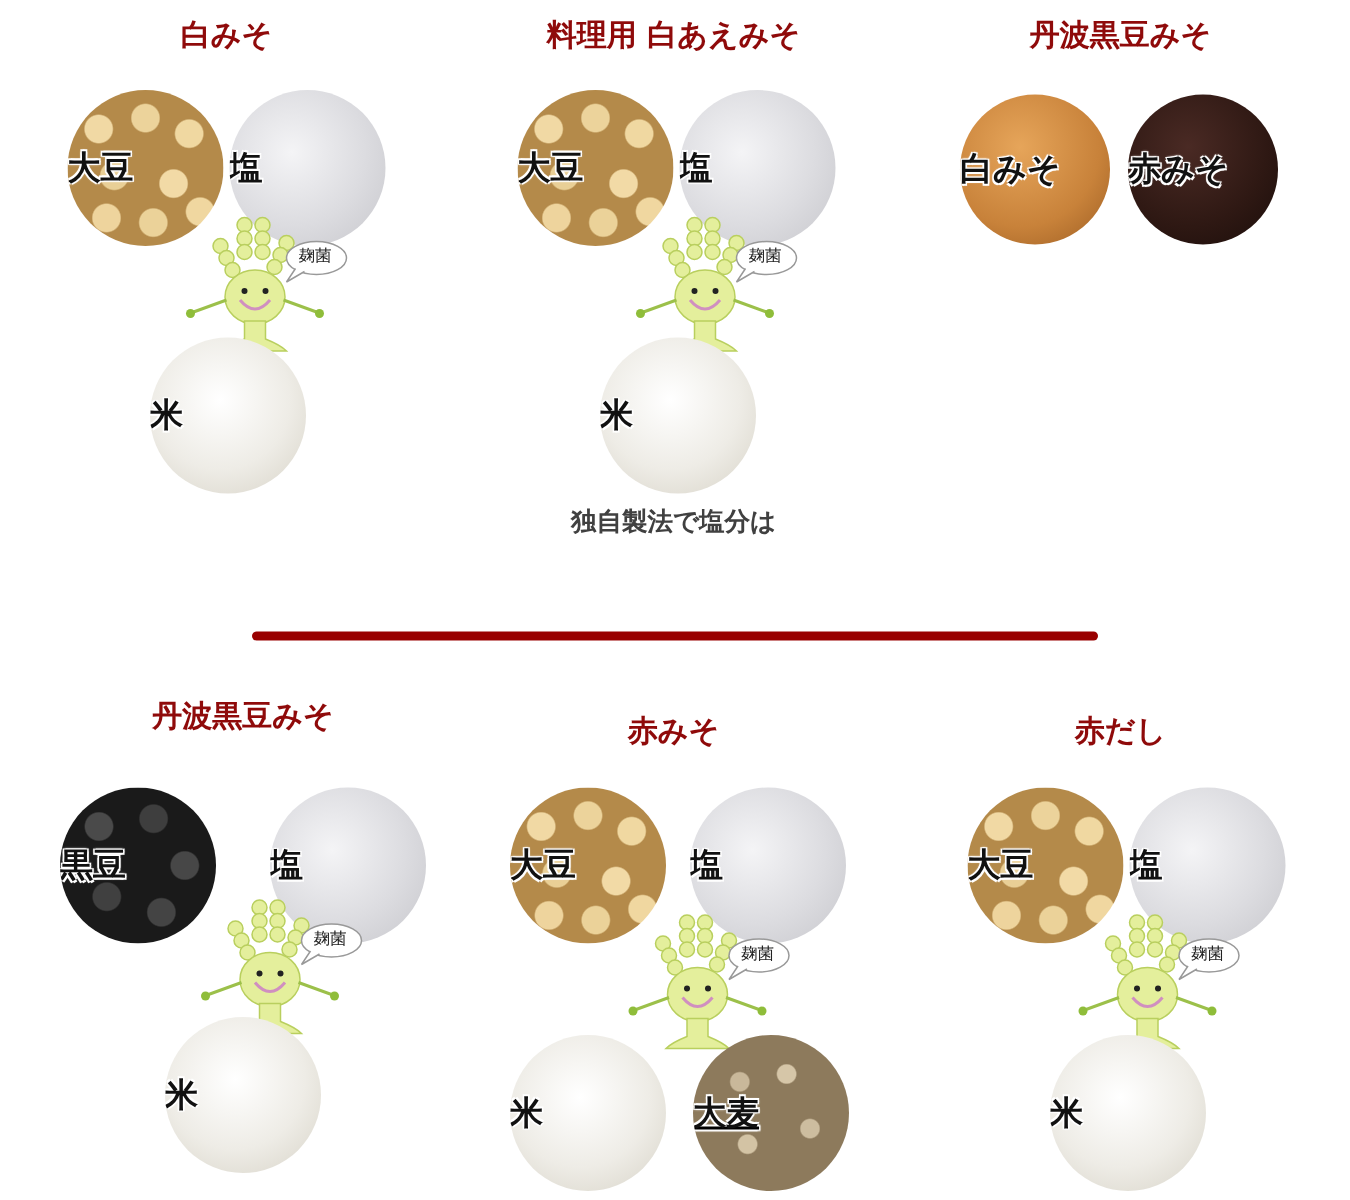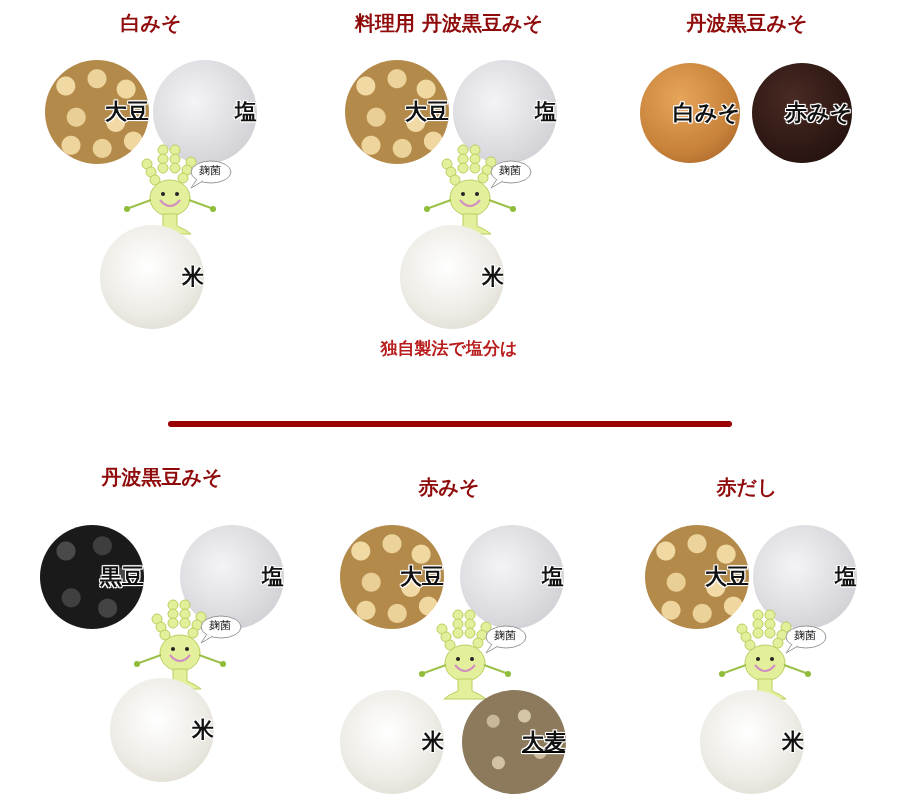--- a/index.html
+++ b/index.html
@@ -1,23 +1,23 @@
 <!DOCTYPE html>
 <html><head>
 <meta charset="utf-8">
 <style>
   html, body { margin:0; padding:0; background:#ffffff; }
   body { width:900px; height:800px; position:relative; overflow:hidden;
          font-family:"DejaVu Sans", sans-serif; }
   .title { position:absolute; color:#8f0a0a; font-weight:bold; font-size:20px;
            text-align:center; white-space:nowrap; transform:translateX(-50%); }
-  .note { position:absolute; color:#b91c1c; font-weight:bold; font-size:17px;
+  .note { position:absolute; color:#404040; font-weight:bold; font-size:17px;
           text-align:center; line-height:24px; transform:translateX(-50%); white-space:nowrap; }
   .circle { position:absolute; width:104px; height:104px; border-radius:50%;
-            display:flex; align-items:center; justify-content:flex-end; overflow:hidden; }
+            display:flex; align-items:center; justify-content:flex-start; overflow:hidden; }
   .circle .lbl { font-weight:bold; font-size:22px; color:#111;
                  text-shadow: 0 0 2px #fff, 0 0 2px #fff, 1px 1px 0 #fff, -1px -1px 0 #fff, 1px -1px 0 #fff, -1px 1px 0 #fff; position:relative; z-index:2; }
   .soy { background:
       radial-gradient(circle at 20% 25%, #f1d9a4 0 9px, transparent 10px),
       radial-gradient(circle at 50% 18%, #ecd39b 0 9px, transparent 10px),
       radial-gradient(circle at 78% 28%, #f0d8a1 0 9px, transparent 10px),
       radial-gradient(circle at 30% 55%, #e9cf96 0 9px, transparent 10px),
       radial-gradient(circle at 68% 60%, #f2daa6 0 9px, transparent 10px),
       radial-gradient(circle at 25% 82%, #eed49d 0 9px, transparent 10px),
       radial-gradient(circle at 55% 85%, #ebd299 0 9px, transparent 10px),
@@ -79,21 +79,21 @@
     <circle cx="62" cy="52" r="2" fill="#222"></circle>
   <path d="M45 58 Q55 70 65 58" fill="none" stroke="#d08fc0" stroke-width="2"></path>
   <ellipse cx="96" cy="30" rx="20" ry="11" fill="#fff" stroke="#999"></ellipse>
   <path d="M82 37 L76 46 L88 39" fill="#fff" stroke="#999"></path>
 </svg>
 <span style="position:absolute; left:199px; top:163px; font-size:11px; color:#222;">麹菌</span>
 <div class="circle rice" style="left:100px; top:225px;">
     <span class="lbl">米</span>
   </div>
 
-<div class="title" style="left:449px; top:10px;">料理用 丹波黒豆みそ</div>
+<div class="title" style="left:449px; top:10px;">料理用 白あえみそ</div>
 <div class="circle soy" style="left:345px; top:60px;">
     <span class="lbl">大豆</span>
   </div>
 <div class="circle salt" style="left:453px; top:60px;">
     <span class="lbl">塩</span>
   </div>
 <svg class="koji" style="left:415px; top:142px;" viewBox="0 0 120 96">
   <g fill="#e4ef9c" stroke="#b9cf5e" stroke-width="1">
     <circle cx="32" cy="22" r="5"></circle>
       <circle cx="36" cy="30" r="5"></circle>

